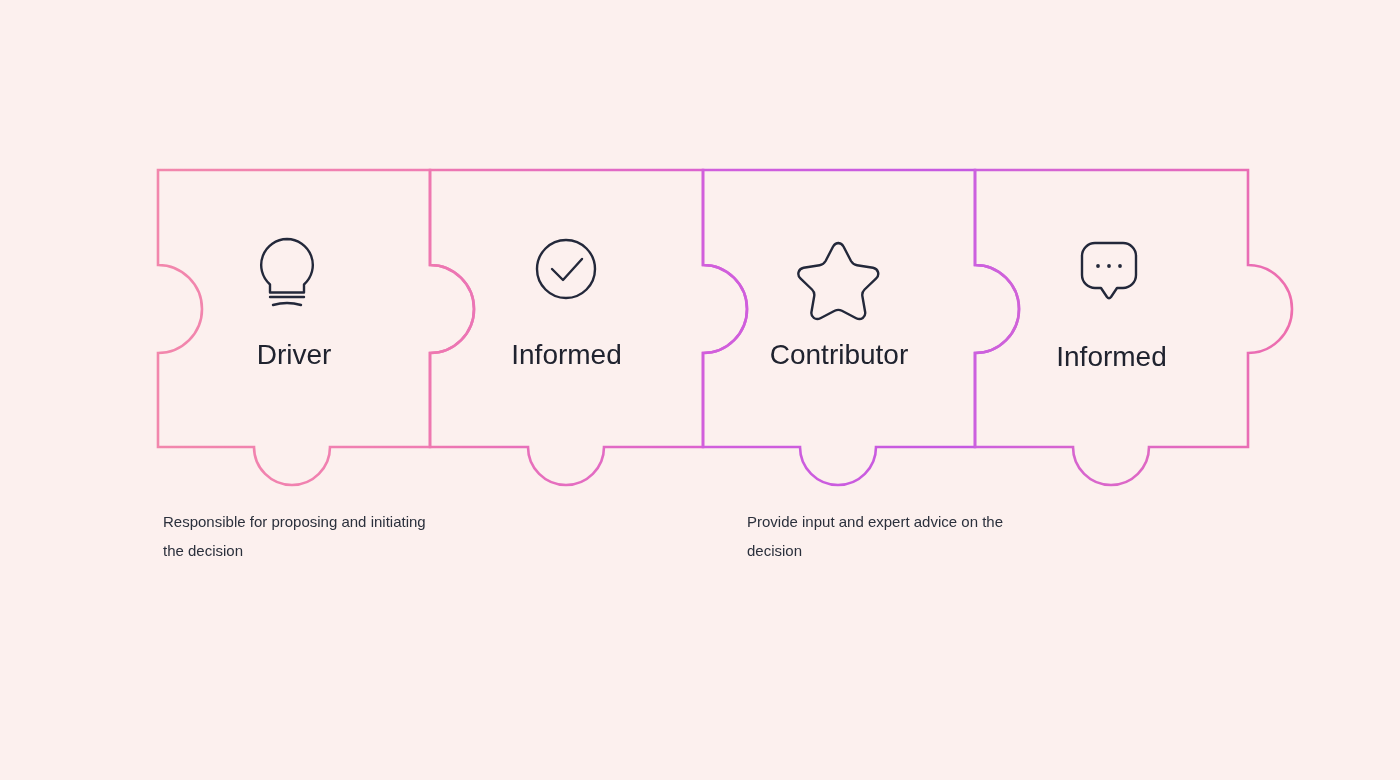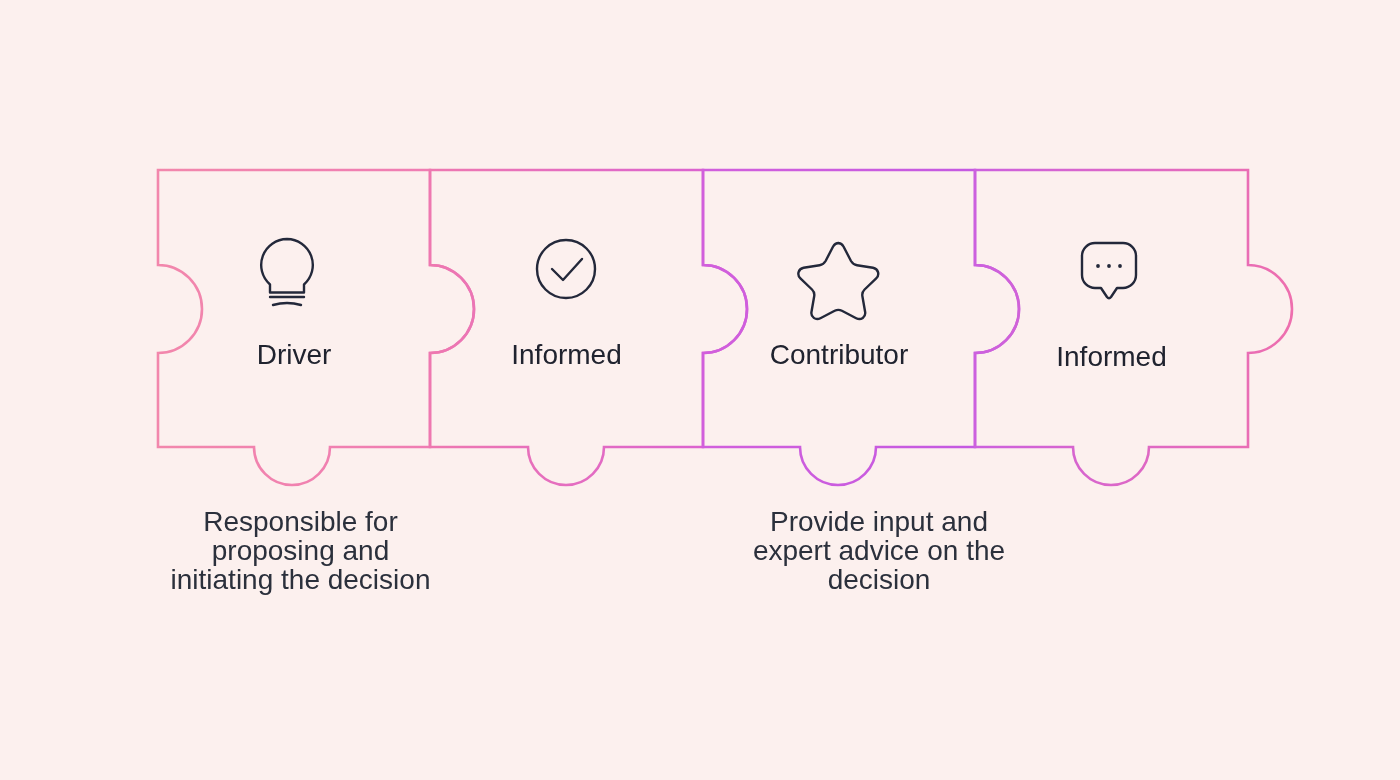--- a/index.html
+++ b/index.html
@@ -29,22 +29,22 @@
     position: absolute;
     text-align: center;
     font-size: 28px;
     line-height: 34px;
     color: #20232F;
     font-family: "Liberation Sans", sans-serif;
     white-space: nowrap;
   }
   .piece-caption {
     position: absolute;
-    text-align: center;
-    font-size: 28px;
+    text-align: left;
+    font-size: 15px;
     line-height: 29px;
     color: #2B303C;
     font-family: "Liberation Sans", sans-serif;
   }
 </style>
 </head>
 <body>
 
 <div id="canvas">
 

